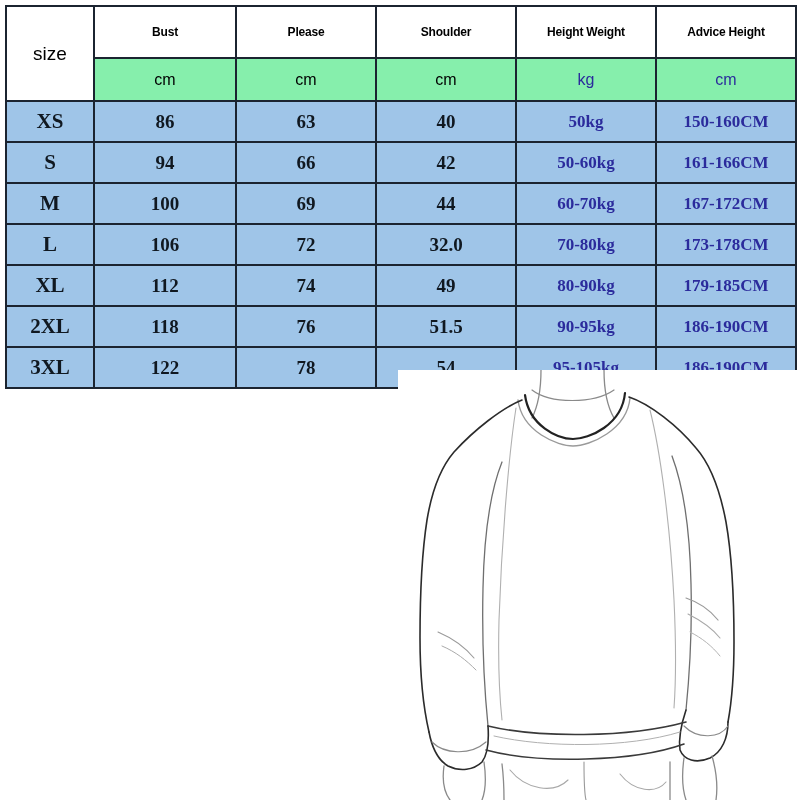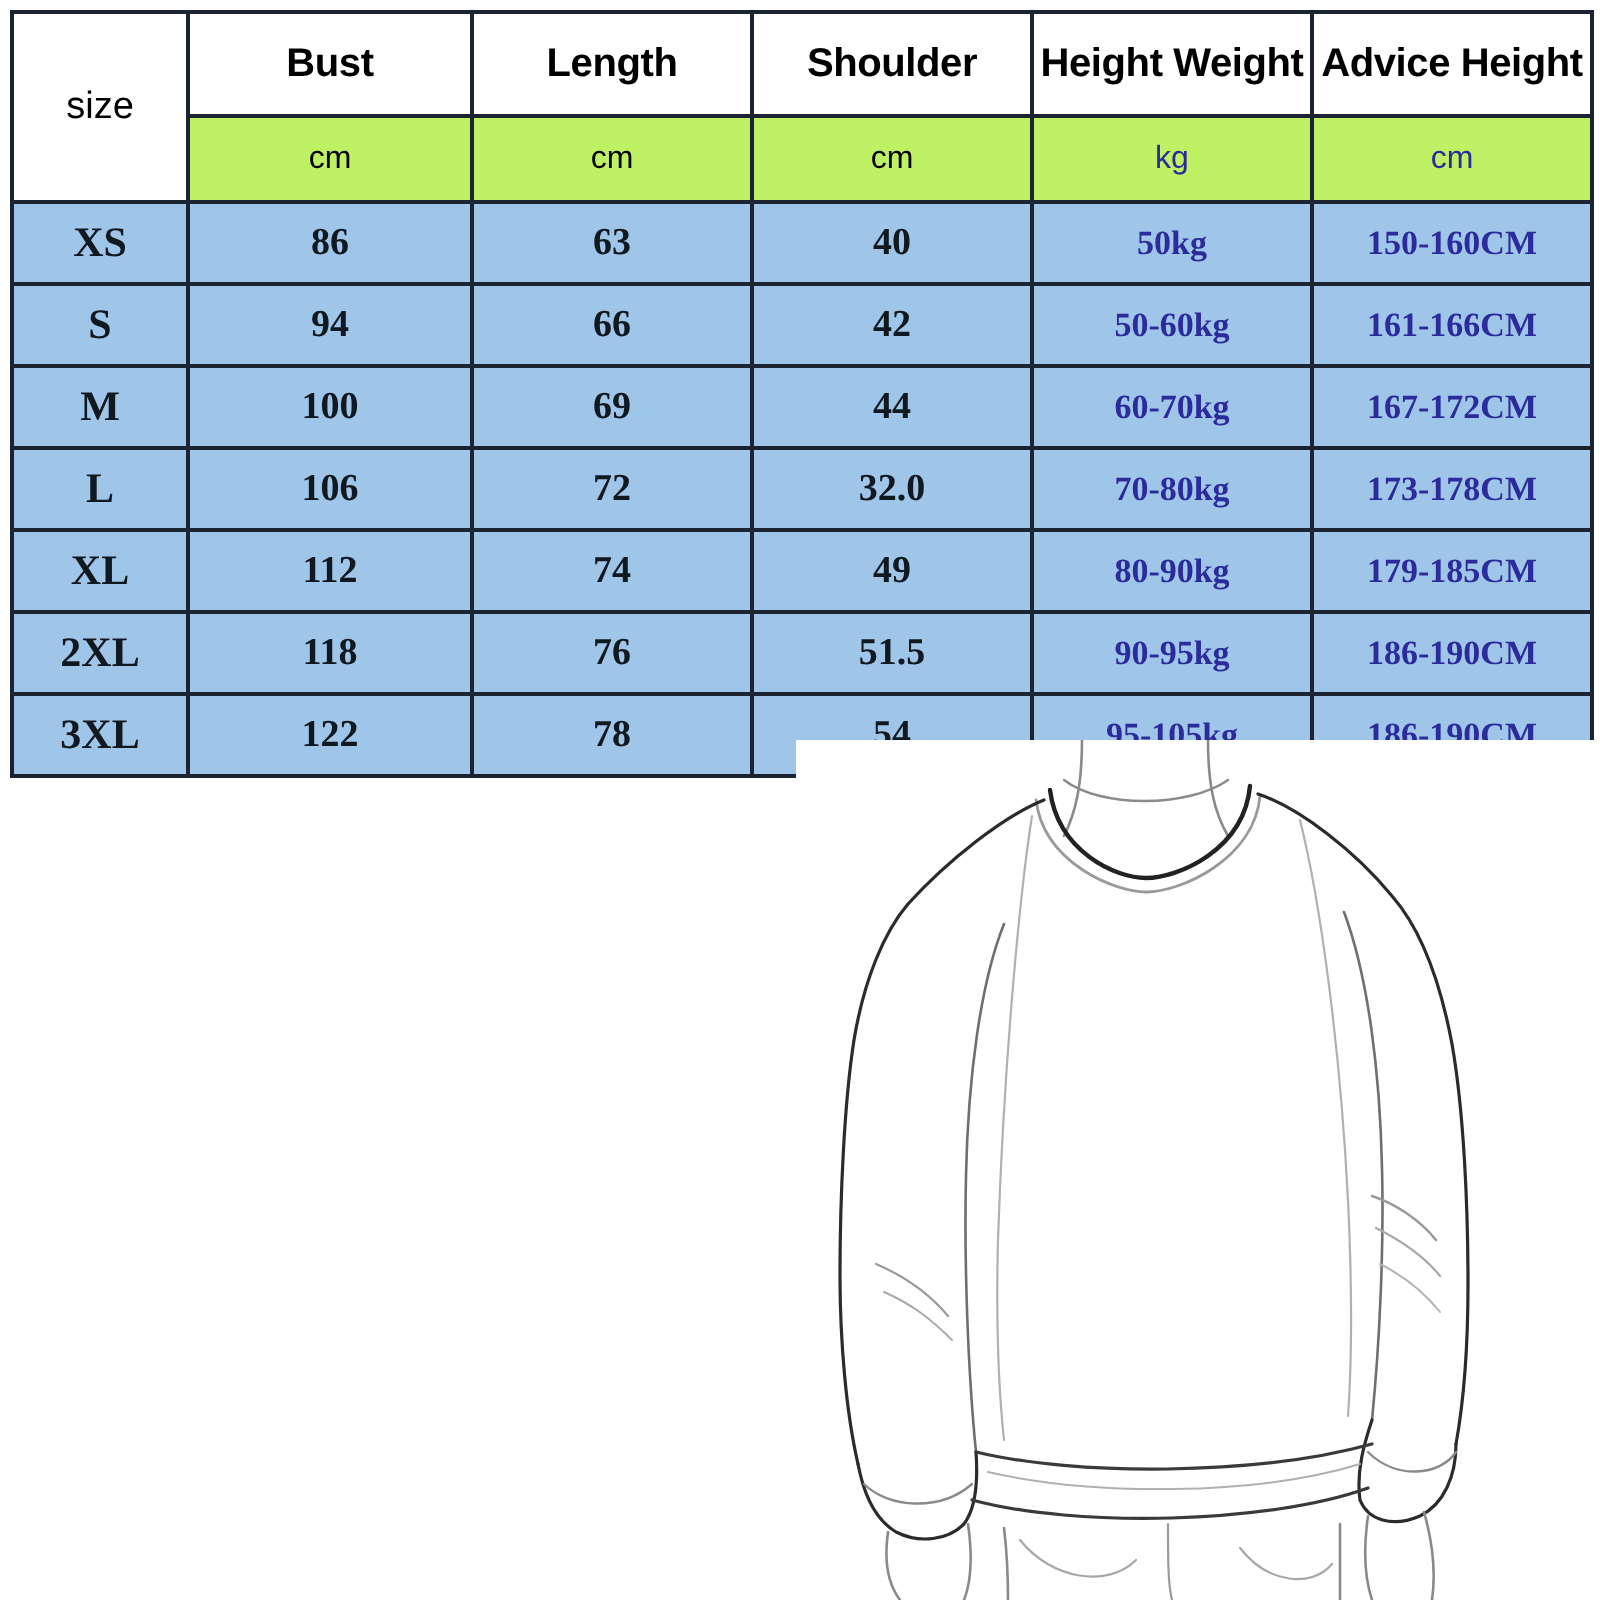--- a/index.html
+++ b/index.html
@@ -41,27 +41,27 @@
   col.c-size     { width: 88px; }
   col.c-bust     { width: 142px; }
   col.c-length   { width: 140px; }
   col.c-shoulder { width: 140px; }
   col.c-weight   { width: 140px; }
   col.c-height   { width: 140px; }
 
   .hdr-main {
     background: #ffffff;
     height: 50px;
-    font-size: 20px;
+    font-size: 12px;
     font-weight: bold;
     color: #000000;
     letter-spacing: -0.2px;
   }
   .hdr-unit {
-    background: #bef264;
+    background: #86efac;
     height: 41px;
     font-size: 16px;
     font-weight: normal;
     color: #000000;
   }
   .hdr-unit.blue { color: #2b2b9c; }
   .cell-size-head {
     background: #ffffff;
     font-size: 19px;
     font-weight: normal;
@@ -125,21 +125,21 @@
         <col class="c-bust">
         <col class="c-length">
       <col class="c-shoulder">
         <col class="c-weight">
         <col class="c-height">
     </colgroup>
     <thead>
       <tr>
         <th class="cell-size-head" rowspan="2">size</th>
         <th class="hdr-main">Bust</th>
-        <th class="hdr-main">Length</th>
+        <th class="hdr-main">Please</th>
         <th class="hdr-main">Shoulder</th>
         <th class="hdr-main">Height Weight</th>
         <th class="hdr-main">Advice Height</th>
       </tr>
       <tr>
         <th class="hdr-unit">cm</th>
         <th class="hdr-unit">cm</th>
         <th class="hdr-unit">cm</th>
         <th class="hdr-unit blue">kg</th>
         <th class="hdr-unit blue">cm</th>

